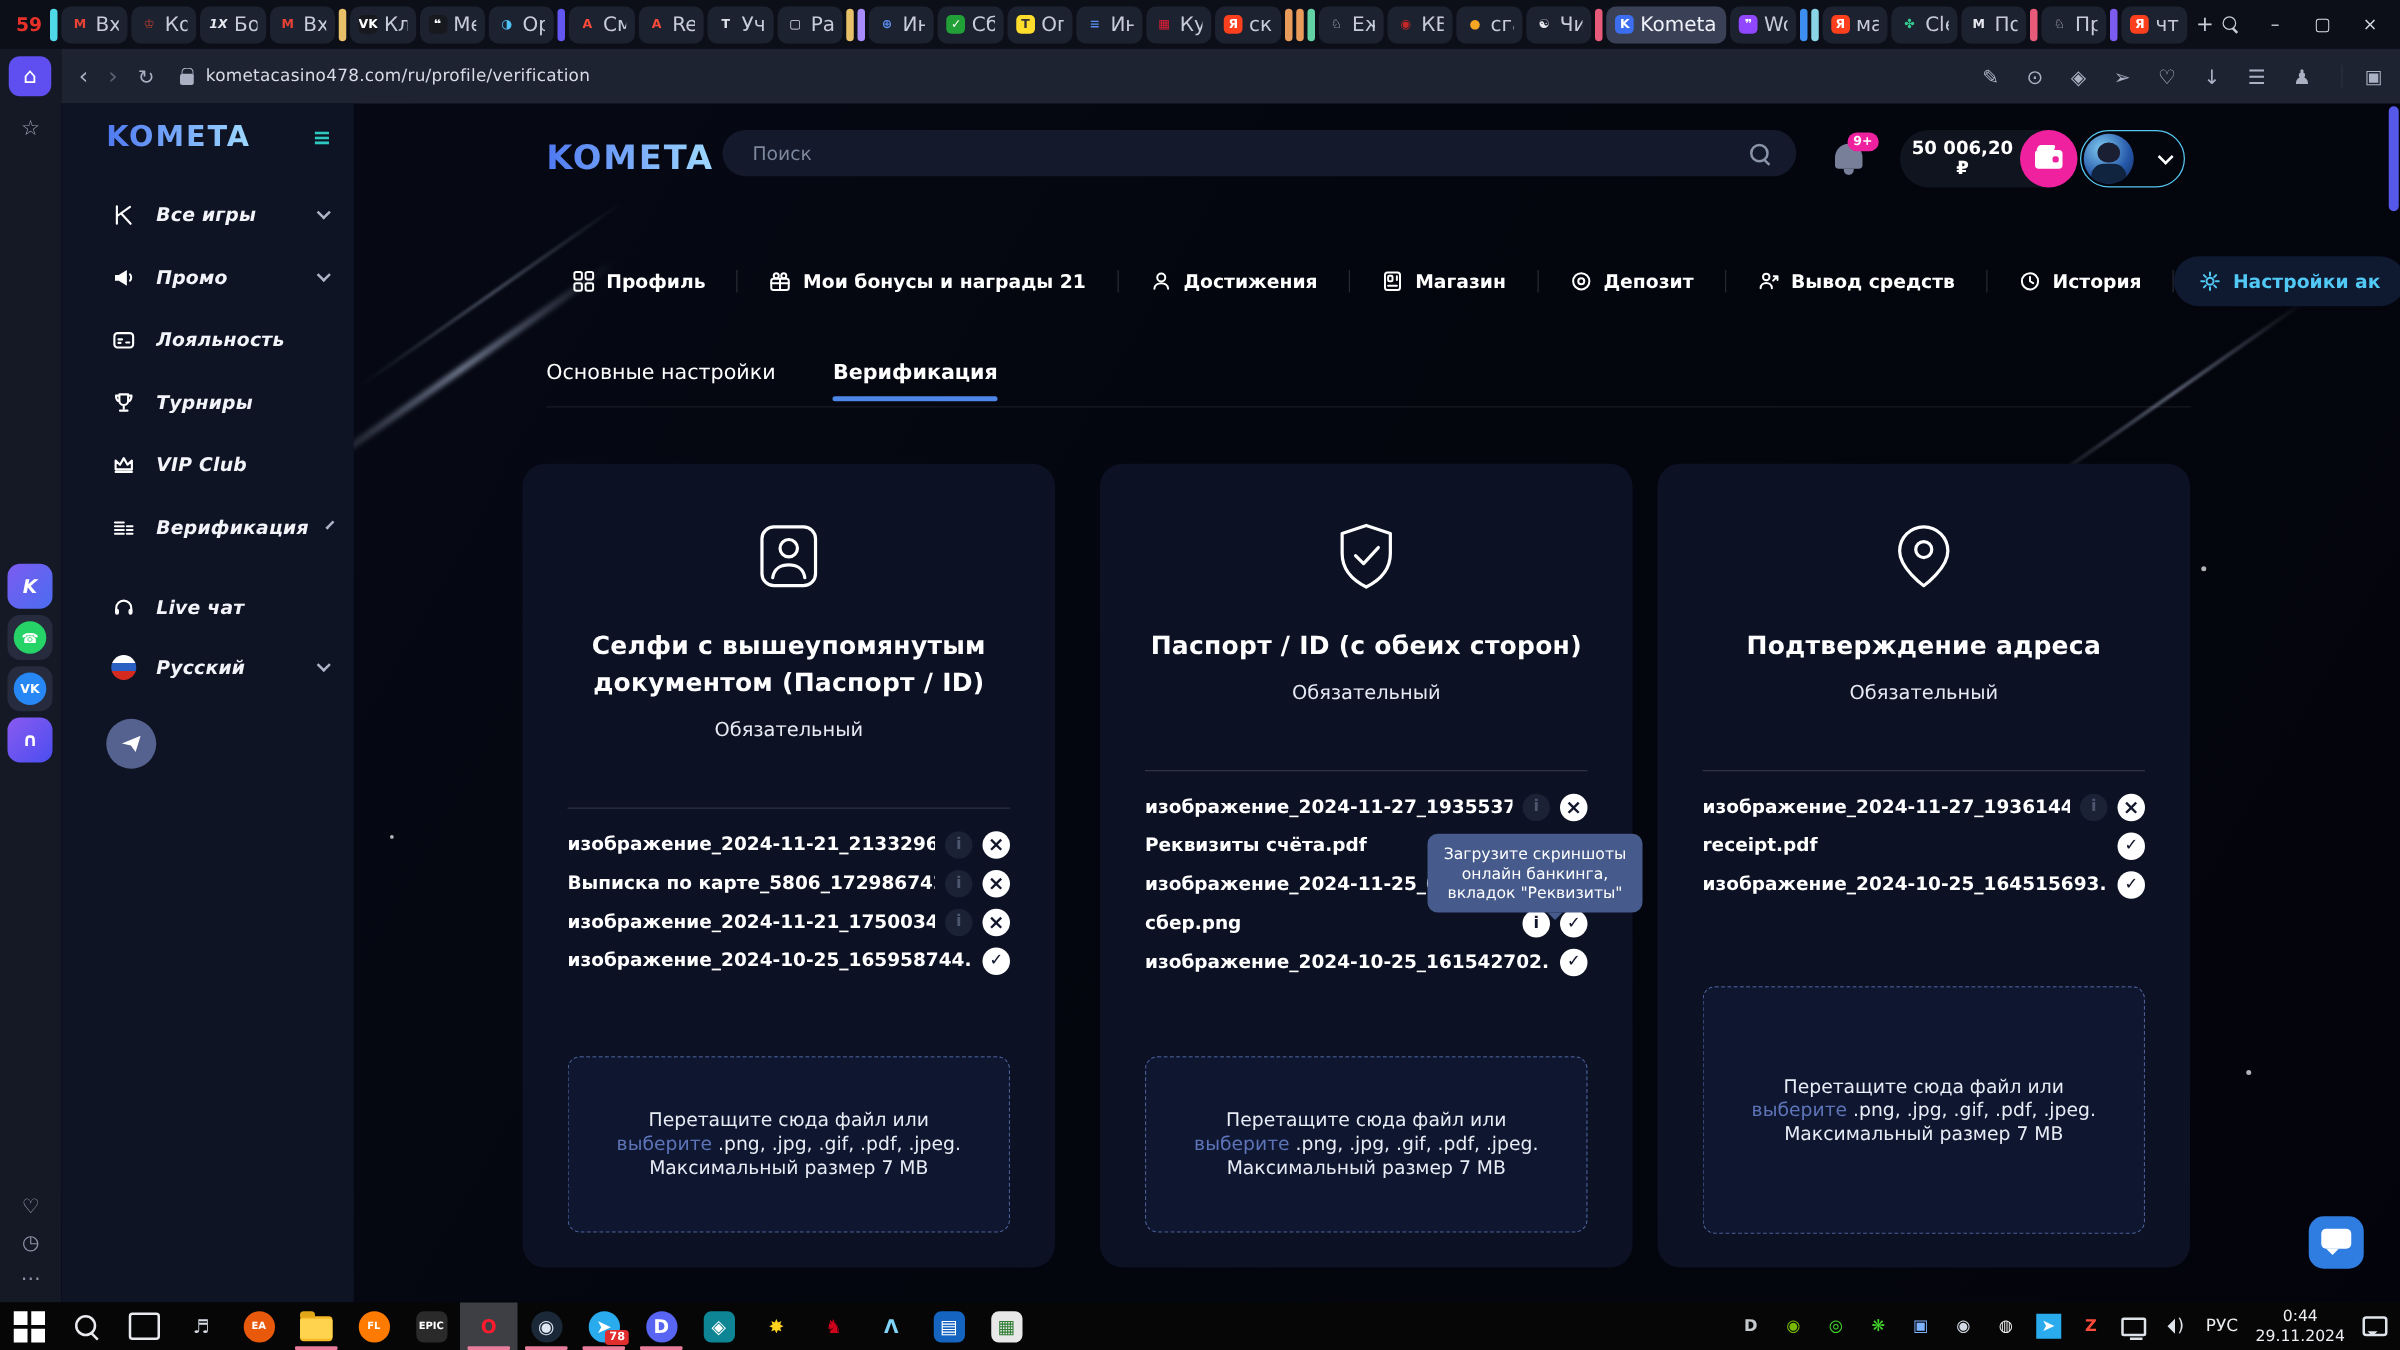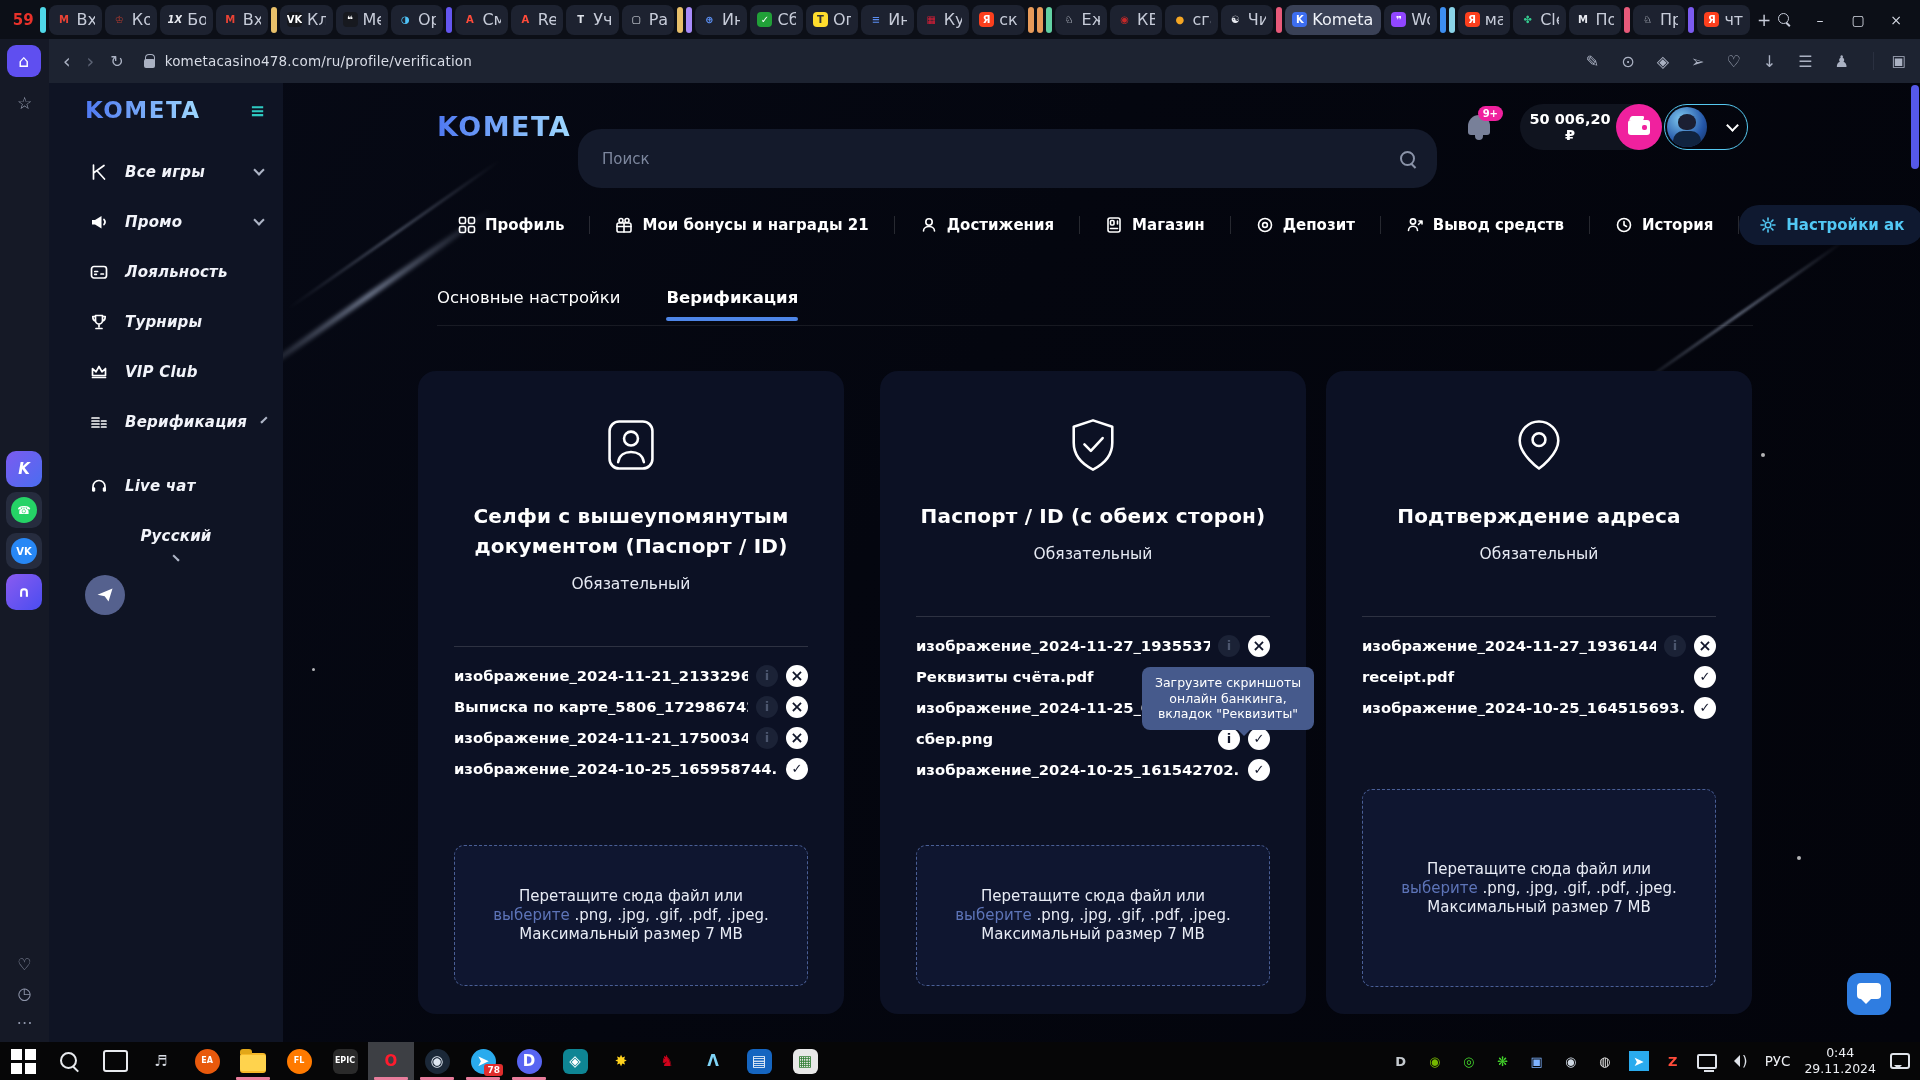--- a/index.html
+++ b/index.html
@@ -73,39 +73,39 @@
 
   
   #snav { position:absolute; left:0; top:0; width:234px; height:959px; background:#0f1424; }
   #snav-logo-row { display:flex; align-items:center; justify-content:space-between; padding:14px 18px 0 36px; }
   .kometa-logo { font-weight:800; font-size:23px; letter-spacing:1.5px;
     background:linear-gradient(90deg,#4f79f2,#9fd9ff); -webkit-background-clip:text;
     background-clip:text; color:transparent; }
   .collapse-ic { color:#2ec9c1; font-size:18px; font-weight:700; }
   #snav-list { margin-top:24px; }
   .snav-item { height:50px; display:flex; align-items:center; gap:16px; padding:0 20px 0 40px; }
-  .snav-item.lang { height:46px;flex-direction:column; }
+  .snav-item.lang { height:46px; }
   .snav-ic { width:20px; height:20px; flex:0 0 auto; display:flex; align-items:center; justify-content:center; }
   .snav-ic svg { width:20px; height:20px; stroke:#fff; fill:none; stroke-width:1.7; stroke-linecap:round; stroke-linejoin:round; }
   .snav-ic svg .fill { fill:#fff; stroke:none; }
   .snav-label { color:#f2f4fa; font-size:15px; font-weight:600; letter-spacing:.2px; flex:1;font-style:italic; }
   .chev { width:8px; height:8px; border-right:2px solid #aeb5c6; border-bottom:2px solid #aeb5c6;
     transform:rotate(45deg); margin-top:-4px; }
   .spacer14 { height:14px; }
   .flag-ru { width:20px; height:20px; border-radius:50%;
     background:linear-gradient(#fff 33%,#2a5fc4 33% 66%,#d52b1e 66%); }
   .tg-btn { margin:18px 0 0 36px; width:40px; height:40px; border-radius:50%; background:#55618e;
     display:flex; align-items:center; justify-content:center; }
   .tg-btn svg { width:20px; height:20px; fill:#fff; }
 
   
   #main { position:absolute; left:234px; top:0; width:1637px; height:959px; }
   #site-logo { position:absolute; left:154px; top:28px; font-size:27px; }
-  #search-wrap { position:absolute; left:295px; top:21px; width:859px; height:59px;
-    background:#141a2b; border-radius:23px; display:flex; align-items:center; padding:0 20px 0 24px;margin-top:25px; }
+  #search-wrap { position:absolute; left:295px; top:21px; width:859px; height:37px;
+    background:#141a2b; border-radius:23px; display:flex; align-items:center; padding:0 20px 0 24px; }
   #search-input { flex:1; background:transparent; border:none; outline:none; color:#e8ecf5;
     font-size:15px; font-family:inherit; }
   #search-input::placeholder { color:#7d879e; }
   .mag2 { position:relative; width:18px; height:18px; }
   .mag2::before { content:""; position:absolute; left:1px; top:1px; width:11px; height:11px;
     border:2px solid #8a93a8; border-radius:50%; }
   .mag2::after { content:""; position:absolute; left:13px; top:13px; width:6px; height:2px;
     background:#8a93a8; transform:rotate(45deg); transform-origin:0 0; }
   #bell-wrap { position:absolute; left:1180px; top:28px; width:36px; height:34px; }
   .bell-body { position:absolute; left:5px; top:4px; width:22px; height:20px; background:#788099;

